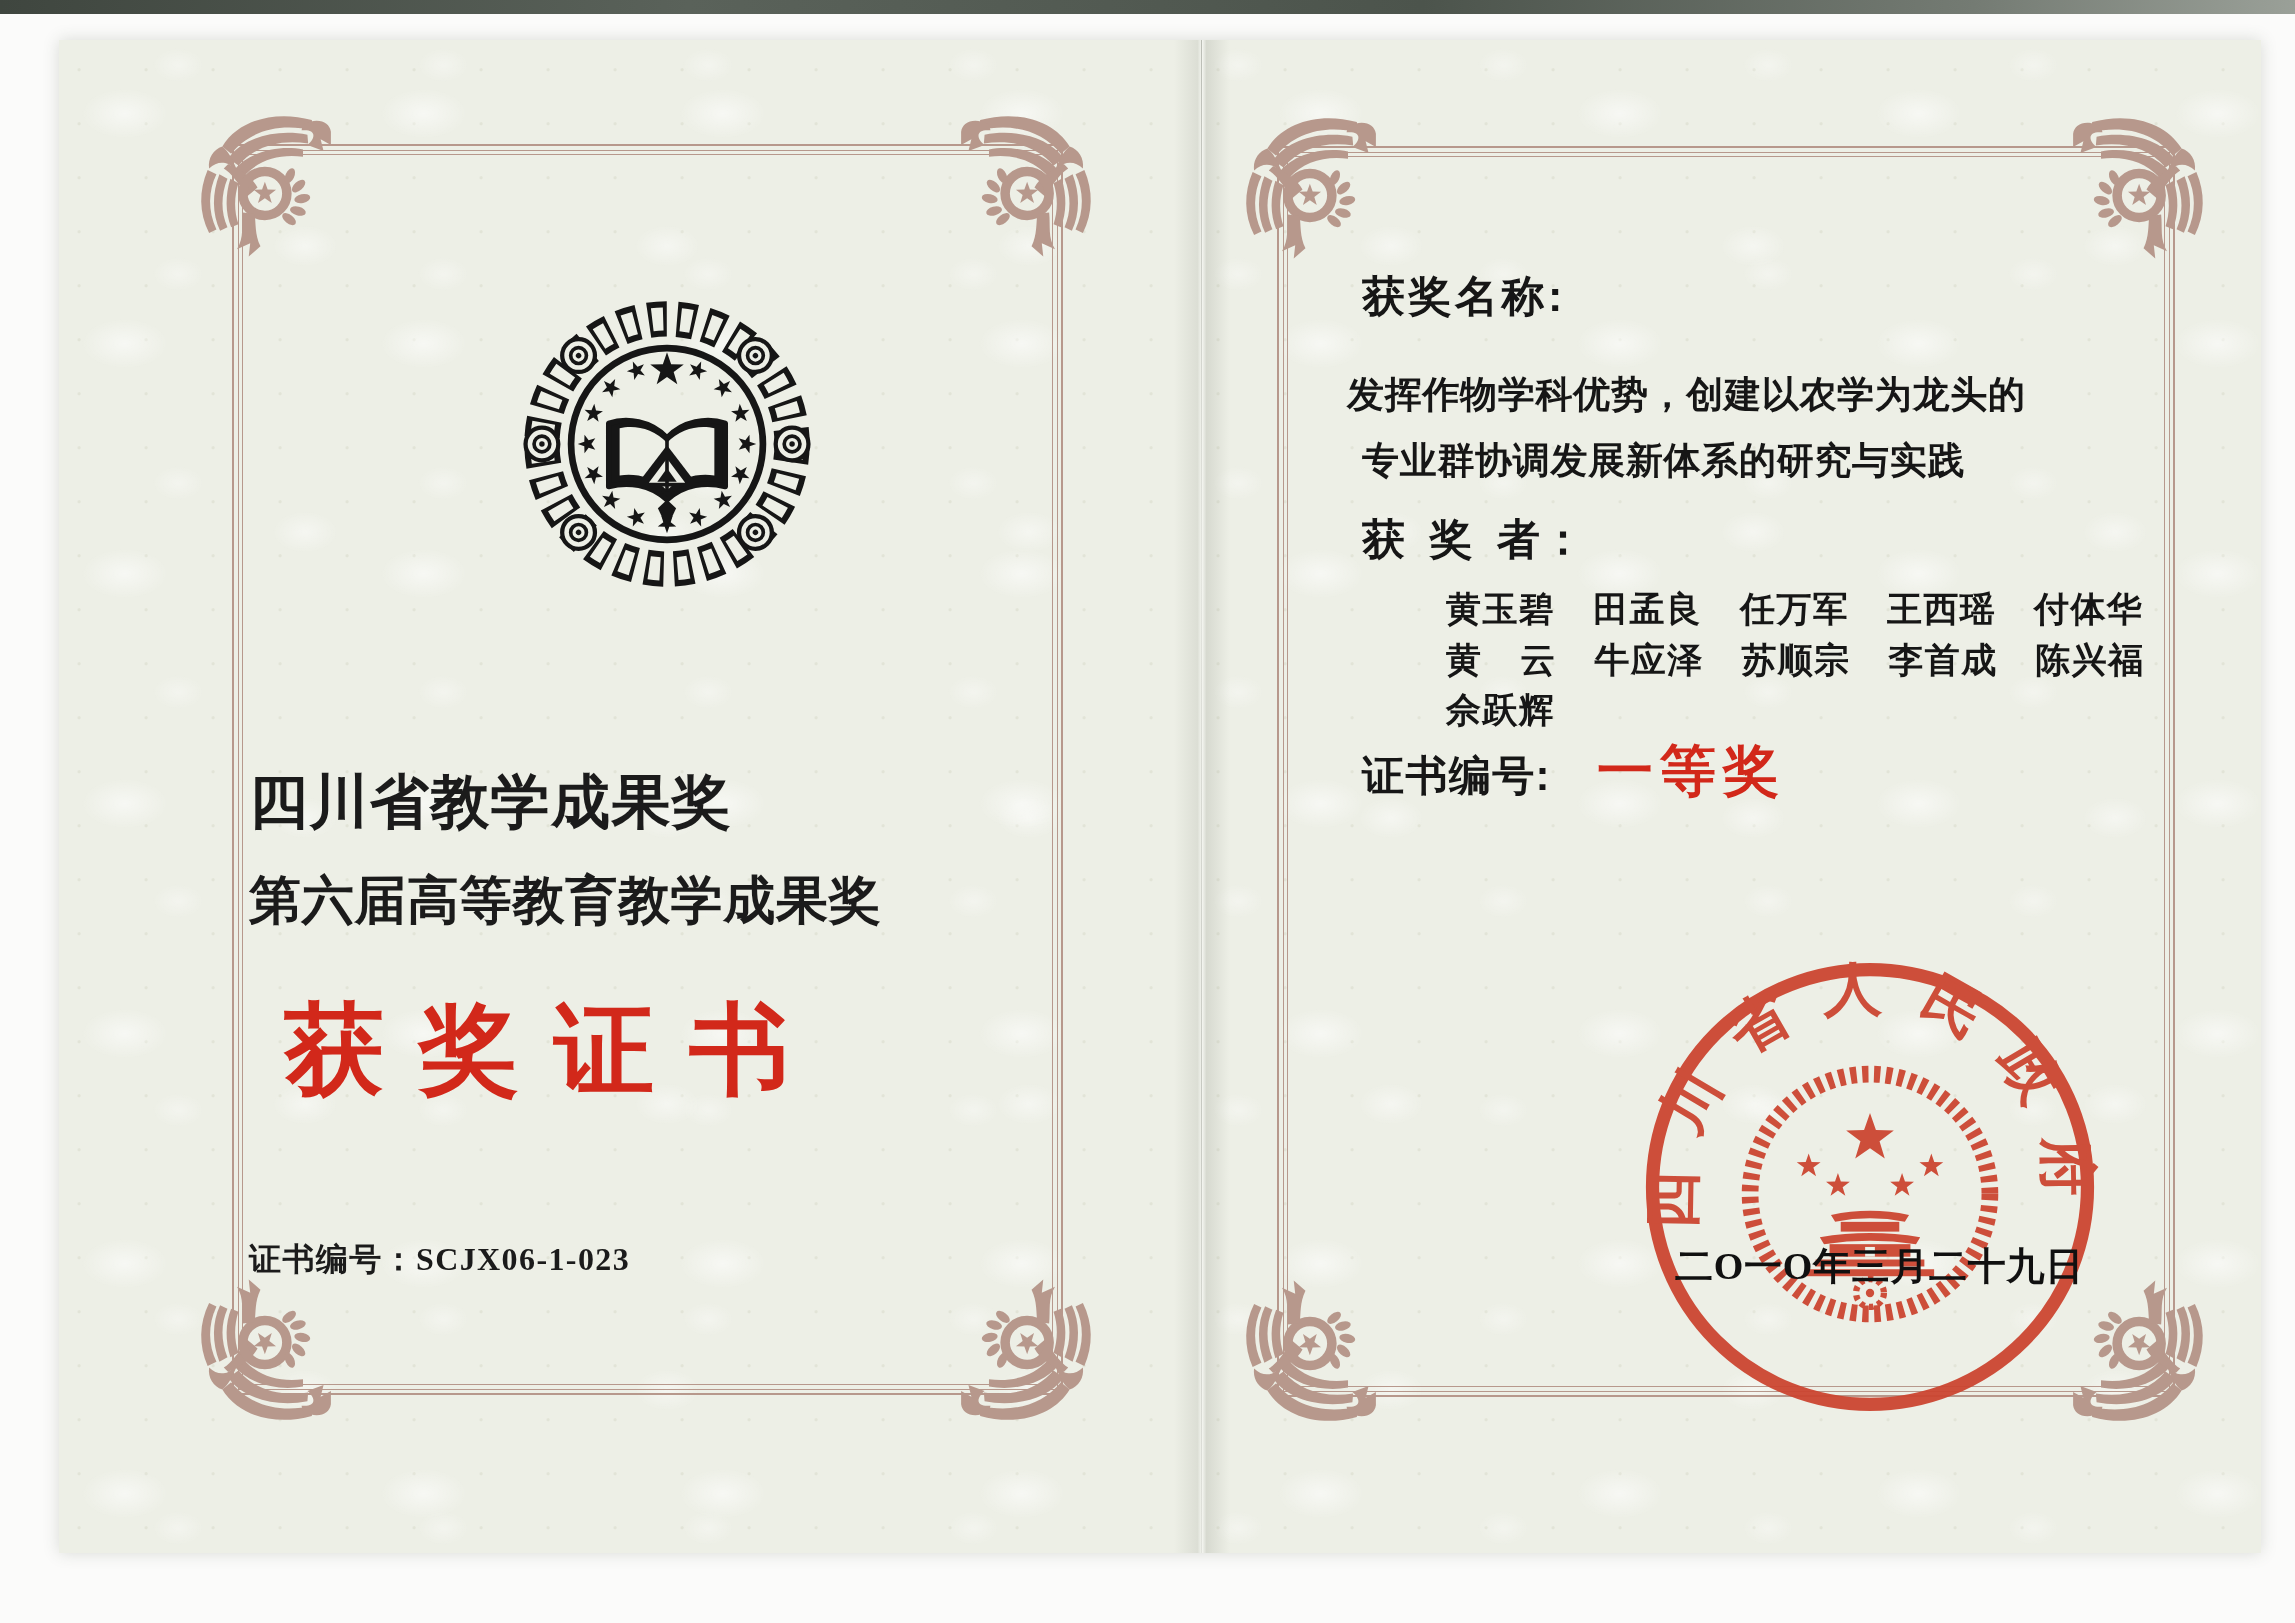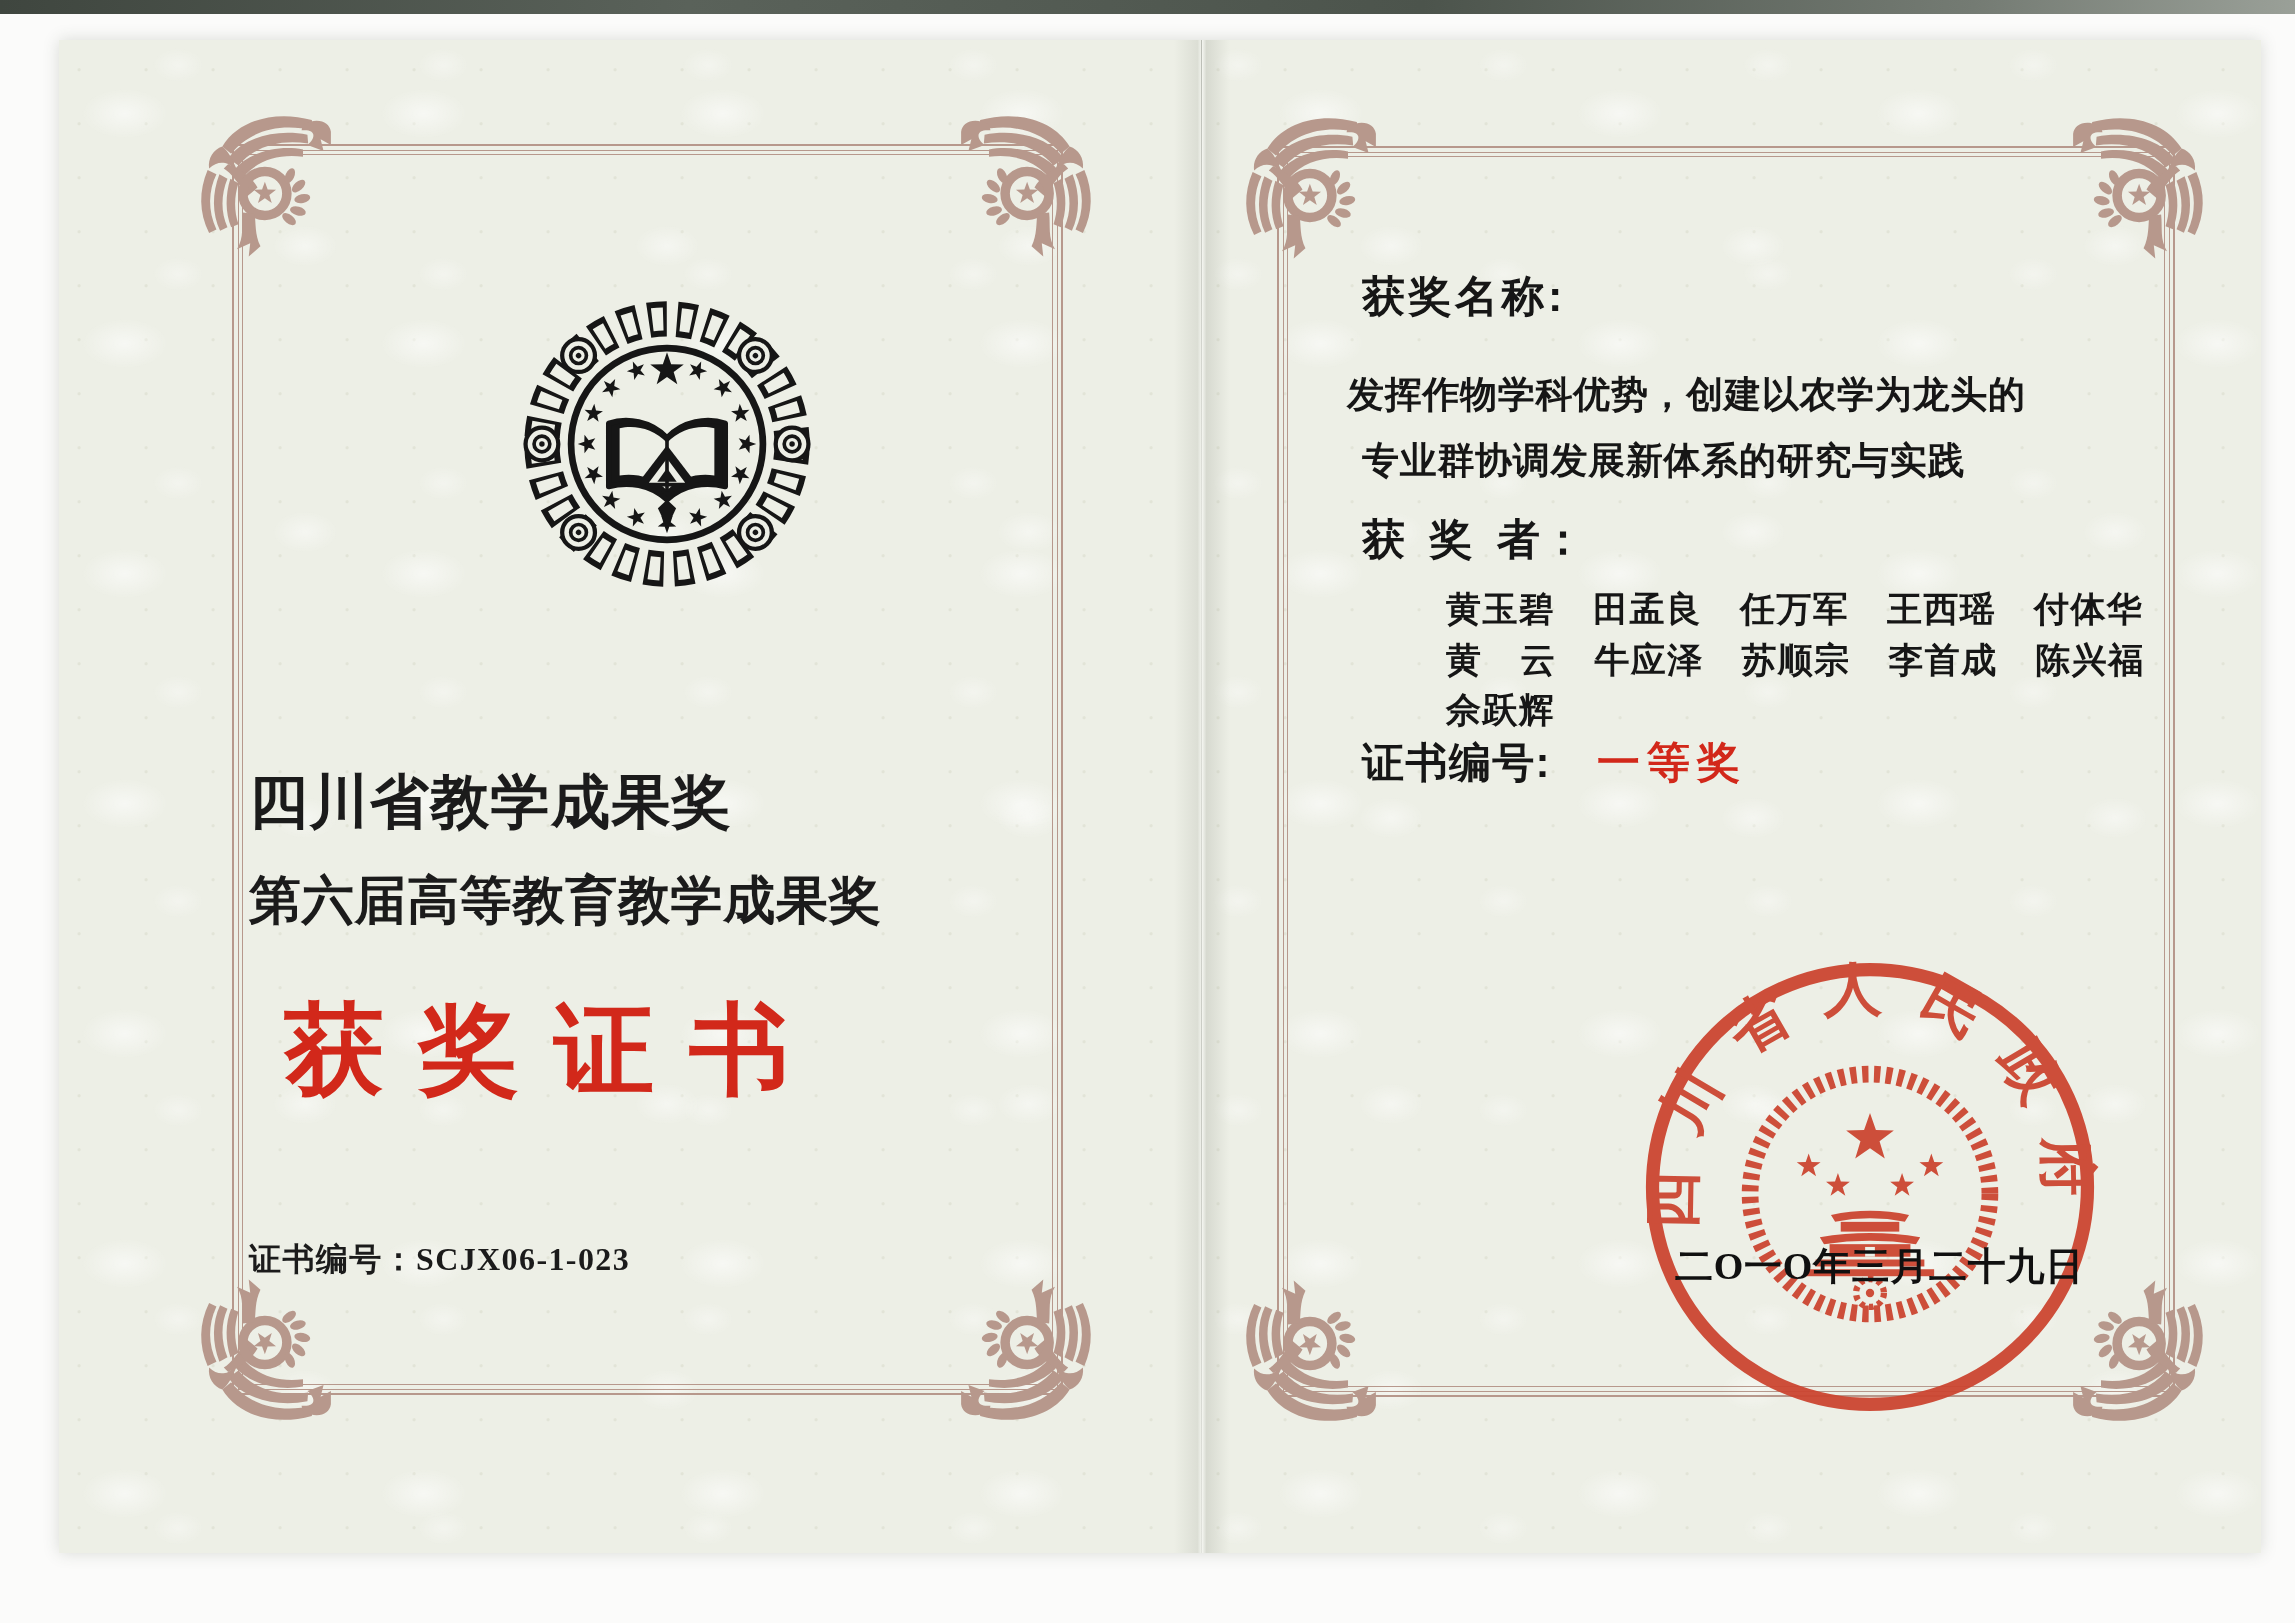--- a/index.html
+++ b/index.html
@@ -62,21 +62,21 @@
   .r-award-label{left:1303px;top:228px;font-size:43px;letter-spacing:3.5px;}
   .r-desc{position:absolute;font-size:37px;font-weight:600;color:var(--c-ink2);letter-spacing:0.7px;}
   .r-desc1{left:1288px;top:330px;}
   .r-desc2{left:1303px;top:396px;}
   .r-winners-label{left:1303px;top:471px;font-size:43px;word-spacing:9.8px;letter-spacing:1.4px;}
   .r-names{position:absolute;left:1387px;font-size:35px;font-weight:600;color:var(--c-ink2);letter-spacing:1.4px;}
   .r-row1{top:546px;}
   .r-row2{top:597px;}
   .r-row3{top:647px;}
   .r-level{left:1303px;top:694px;font-size:42px;letter-spacing:1.4px;}
-  .r-level-value{color:var(--c-red);font-size:43px;margin-left:46px;letter-spacing:7px;}
+  .r-level-value{color:var(--c-red);font-size:56px;margin-left:46px;letter-spacing:7px;}
   .seal-svg{position:absolute;left:1574px;top:910px;width:474px;height:474px;opacity:.94;z-index:1;}
   .r-date{position:absolute;left:1531px;top:1201px;width:579px;text-align:center;
     font-size:38px;font-weight:600;color:#101010;letter-spacing:0.7px;z-index:2;}
   .emblem-svg{position:absolute;left:455px;top:251px;width:306px;height:306px;}
   .defs-svg{position:absolute;width:0;height:0;}
 </style>
 </head>
 <body>
 
 <svg class="defs-svg" aria-hidden="true">

